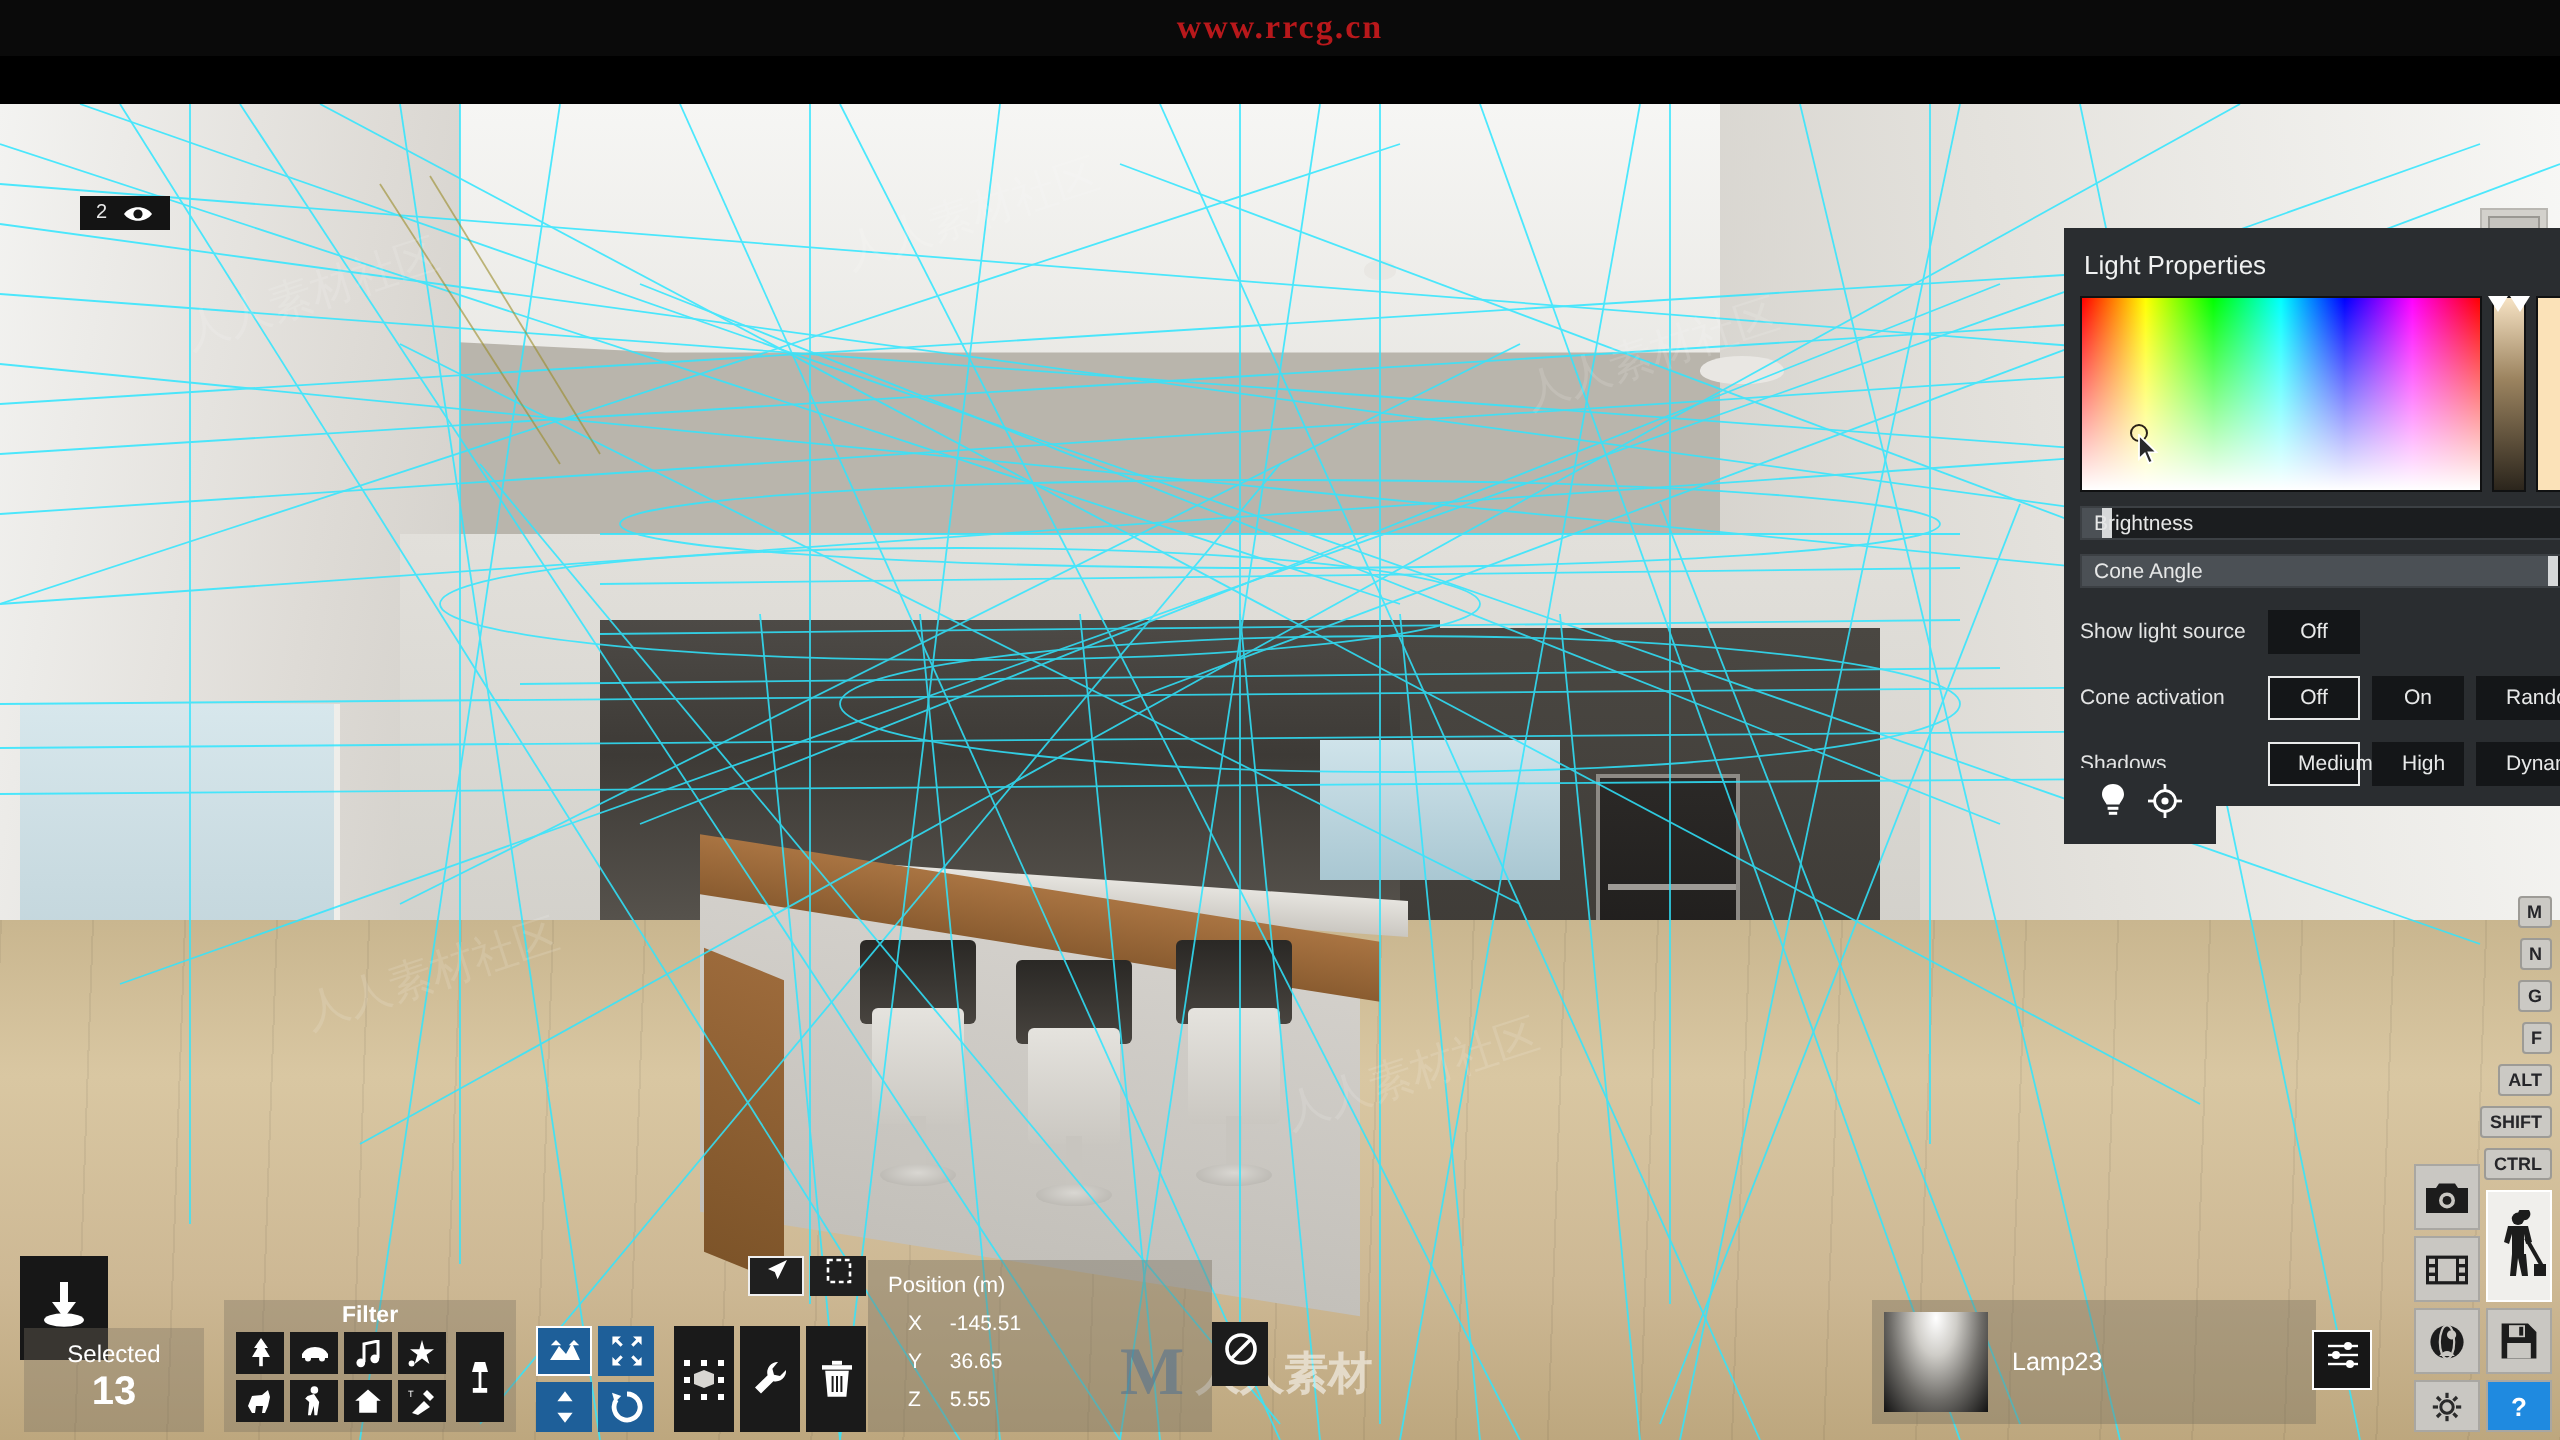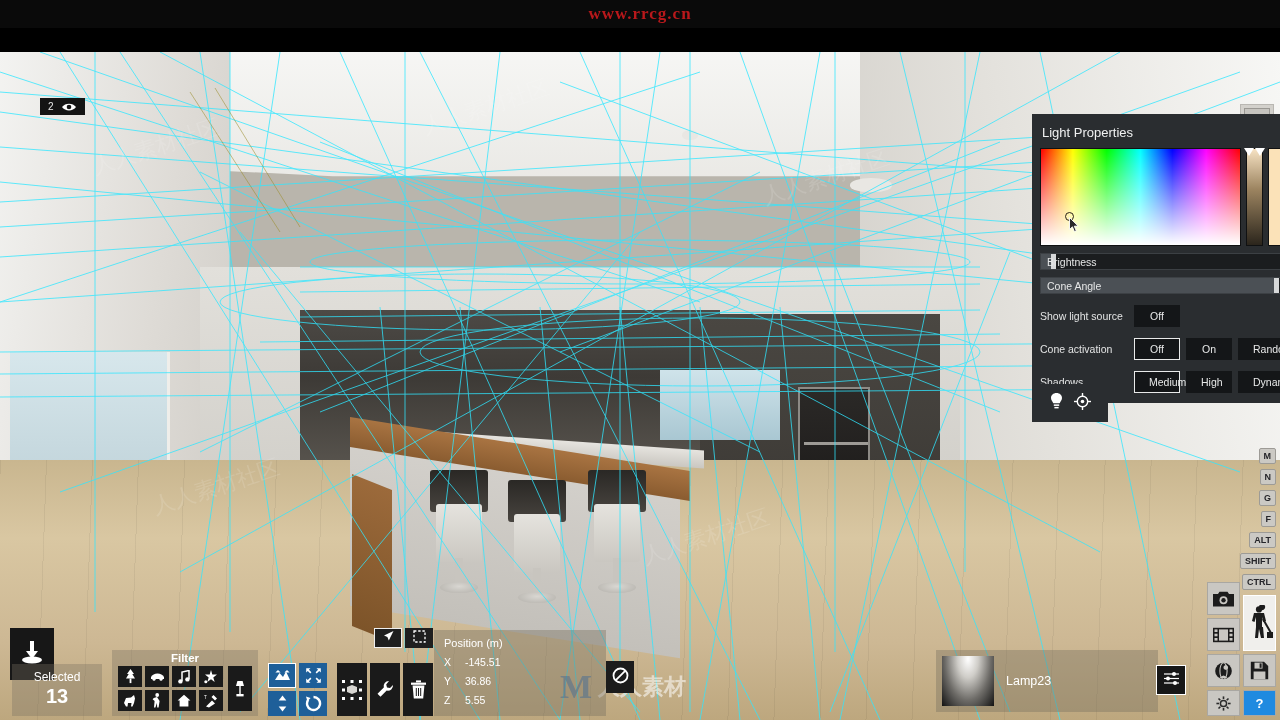--- a/index.html
+++ b/index.html
@@ -314,21 +314,21 @@
   .sel-tab {
     width: 28px; height: 20px; background: #1f1f1f;
     display: flex; align-items: center; justify-content: center; color: #fff;
   }
   .sel-tab.active { border: 1.5px solid #efefef; }
   .pos-panel {
     position: absolute; left: 434px; bottom: 4px; width: 172px; z-index: 34;
     background: rgba(122,114,98,0.42); color: #fff; padding: 7px 10px 10px 10px;
   }
   .pos-panel .ttl { font-size: 11px; margin-bottom: 5px; }
-  .pos-row { font-size: 10.5px; margin-top: 7px; }
+  .pos-row { font-size: 10.5px; margin-top: 7px; padding-left: 10px; }
   .pos-row .ax { display: inline-block; width: 18px; }
   .cancel-btn {
     position: absolute; left: 606px; bottom: 27px; width: 28px; height: 32px; z-index: 34;
     background: #1c1c1c; display: flex; align-items: center; justify-content: center; color: #fff;
   }
 
   
   .lamp-panel {
     position: absolute; left: 936px; bottom: 8px; width: 222px; height: 62px; z-index: 34;
     background: rgba(120,112,96,0.40); display: flex; align-items: center; padding: 6px;
@@ -683,21 +683,21 @@
   </div>
 
   <div class="pos-panel">
     <div class="ttl">Position (m)</div>
     <div class="pos-row">
       <span class="ax">X</span>
       <span>-145.51</span>
     </div>
     <div class="pos-row">
       <span class="ax">Y</span>
-      <span>36.86</span>
+      <span>36.65</span>
     </div>
     <div class="pos-row">
       <span class="ax">Z</span>
       <span>5.55</span>
     </div>
   </div>
 
   <div class="cancel-btn">
     <span>
       <svg width="17" height="17" viewBox="0 0 17 17">

